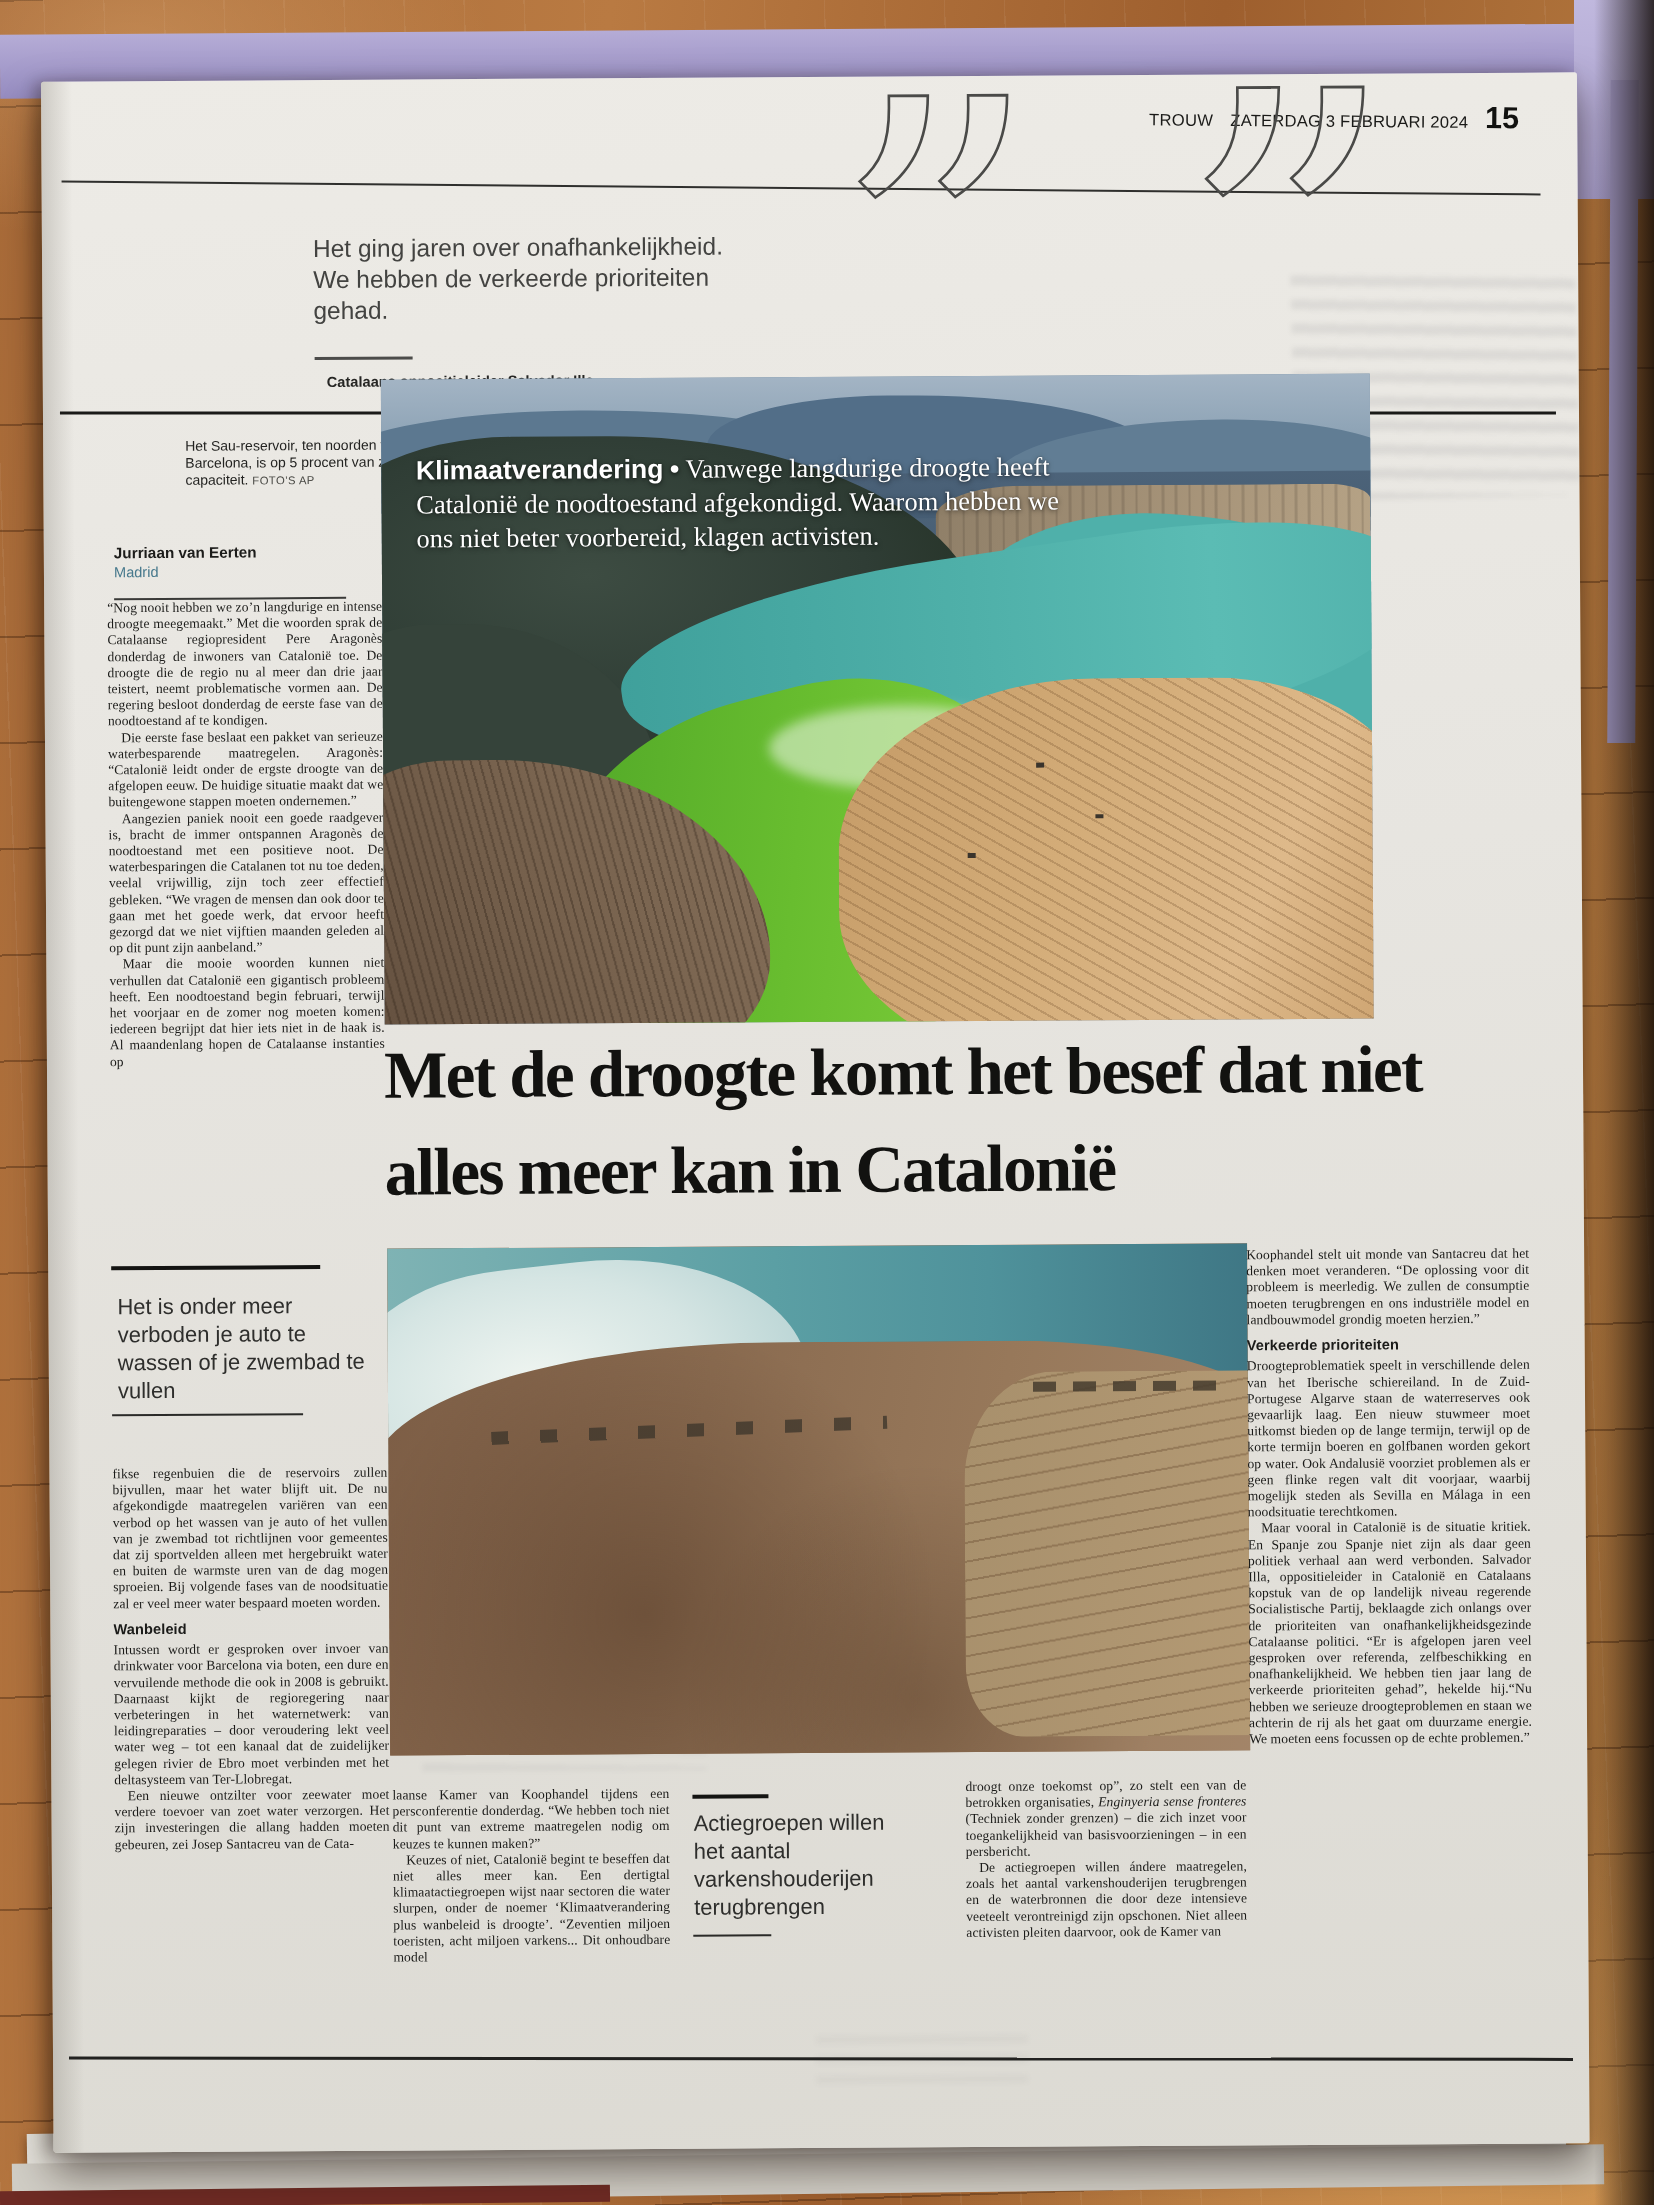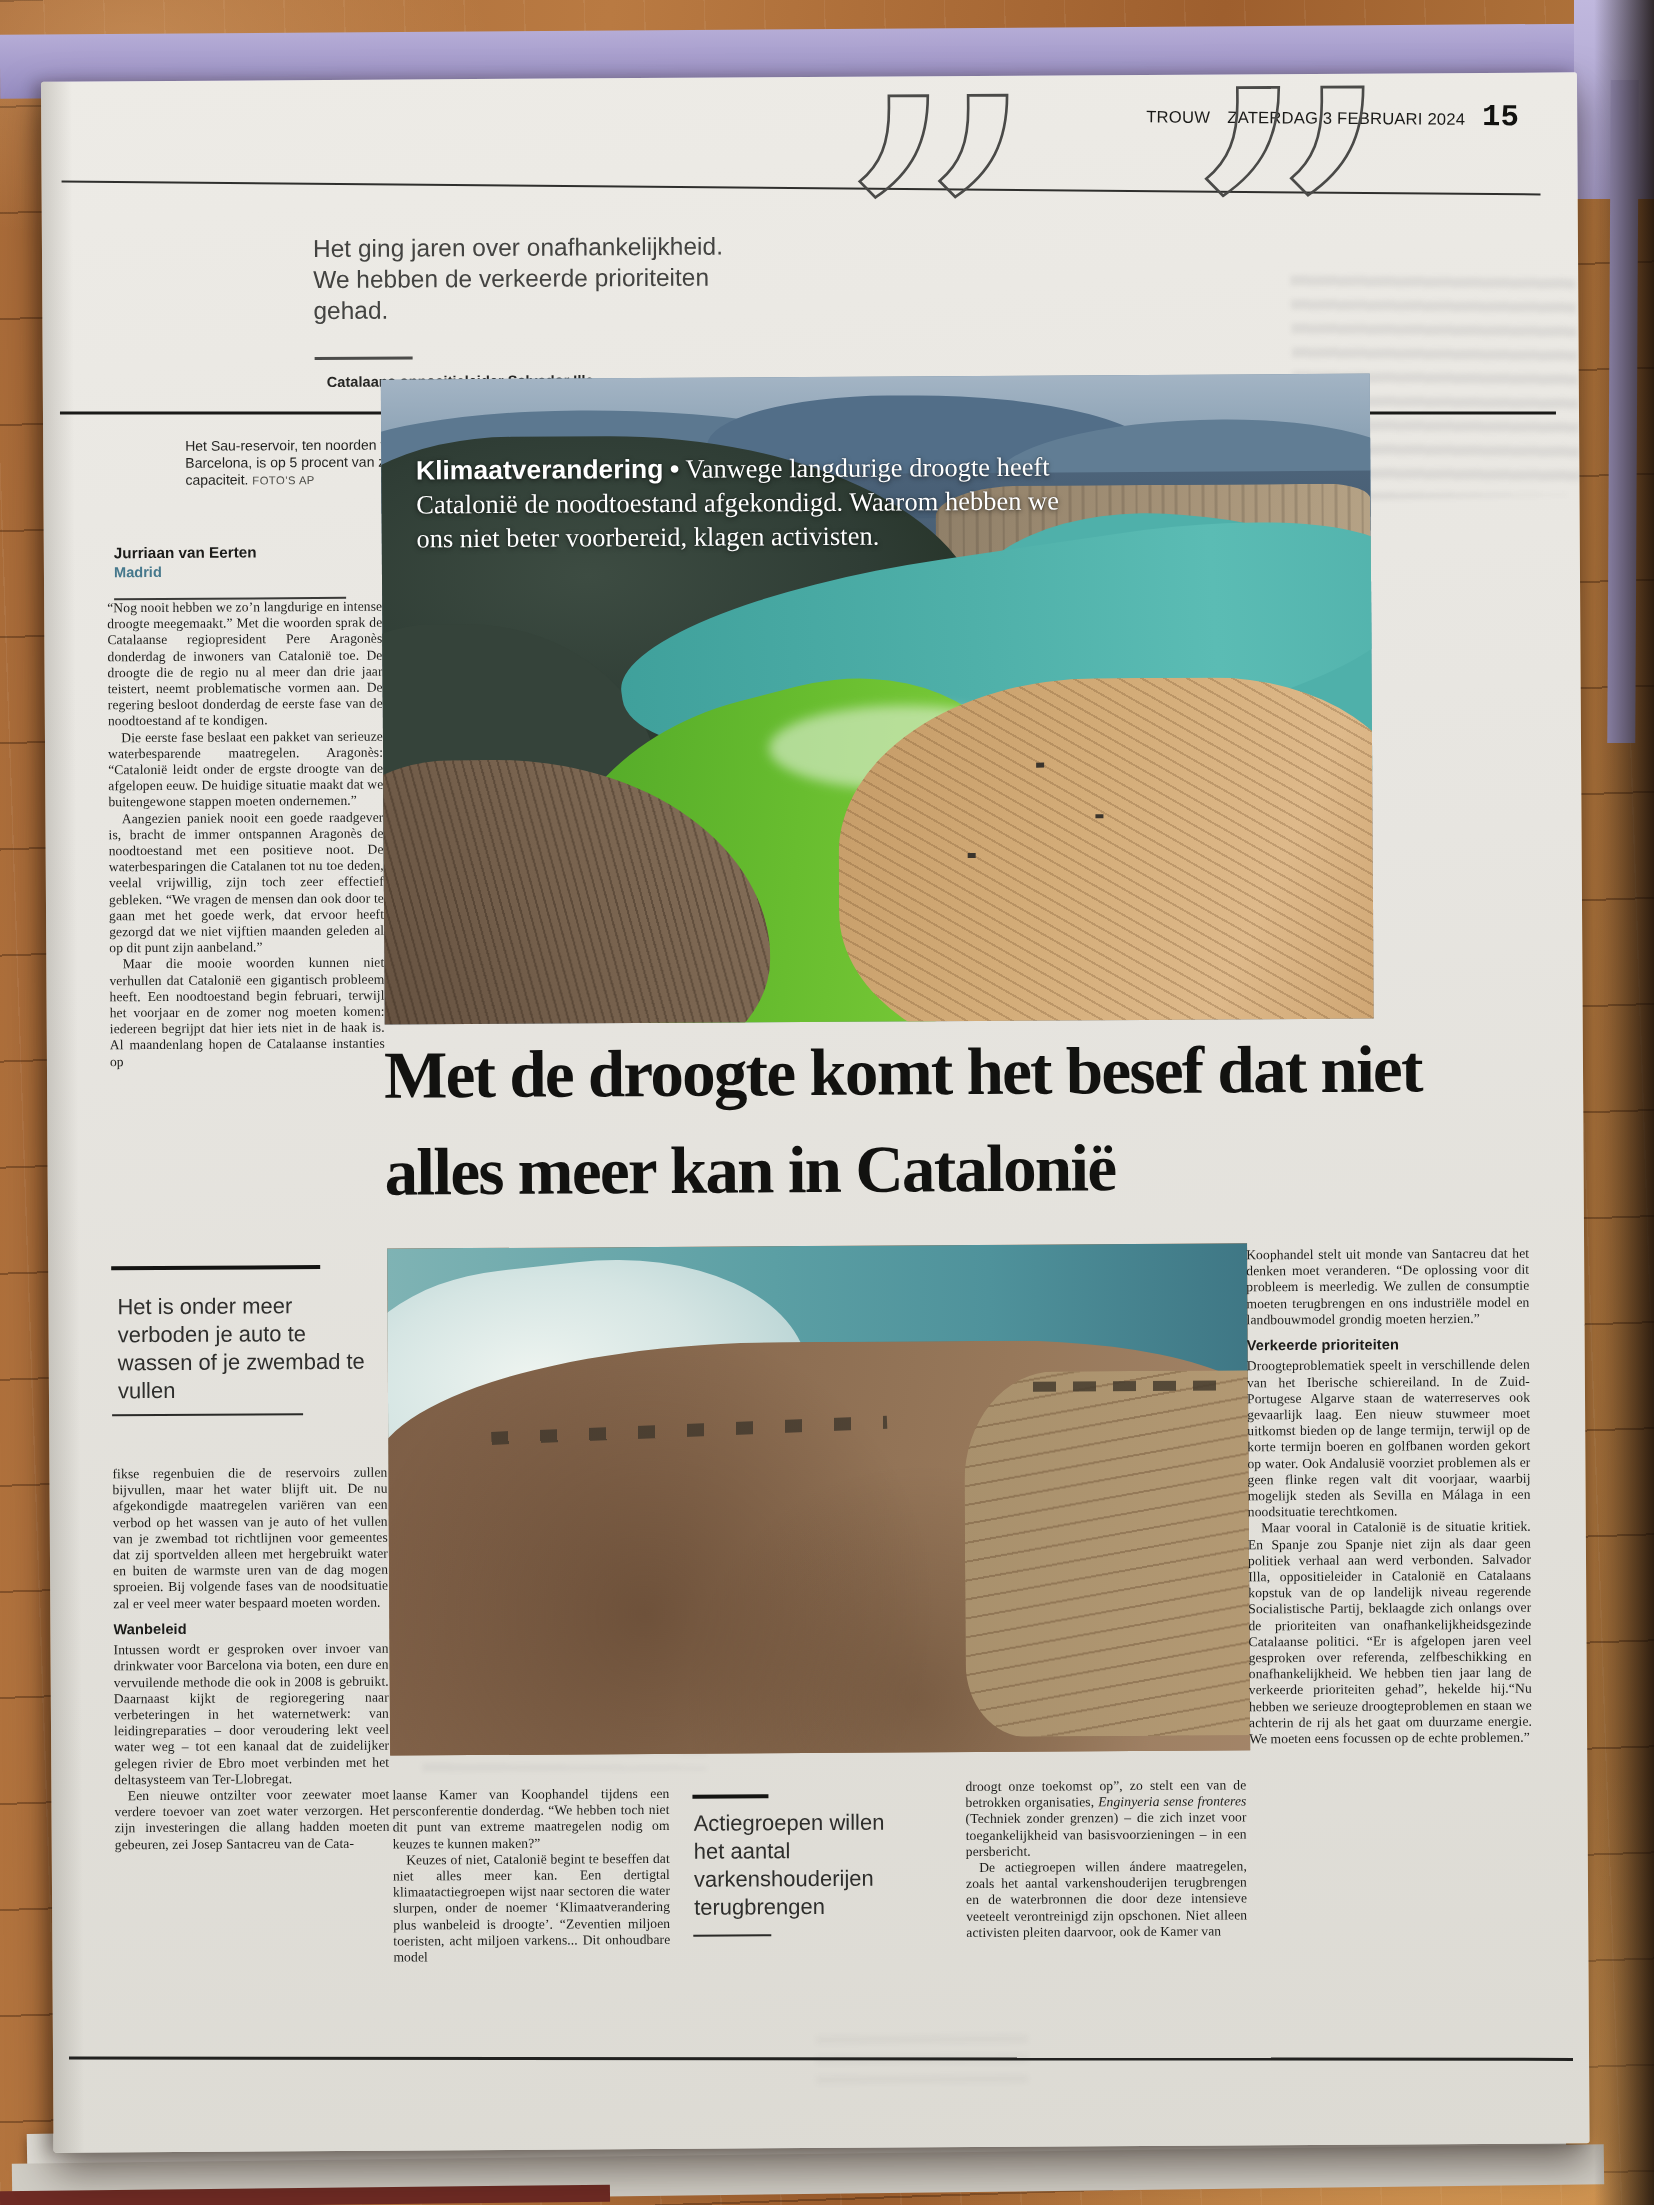--- a/index.html
+++ b/index.html
@@ -22,34 +22,34 @@
   .stack3{left:0;bottom:0;width:610px;height:17px;background:#6e2b24;transform:rotate(-.6deg);}
   
   .page{left:46px;top:77px;width:1536px;height:2071px;transform:rotate(-.35deg);transform-origin:50% 40%;
     background:linear-gradient(175deg,#edebe6 0%,#e7e5e0 40%,#dcdad3 100%);
     box-shadow:0 18.6px 40px rgba(25,12,5,.55),-6.6px 0 13.3px rgba(25,12,5,.25);border-radius:2.7px;color:#1d1d1b;}
   .fold{left:0;top:0;width:30.5px;height:100%;background:linear-gradient(90deg,rgba(120,115,105,.28),transparent);}
   
   .hdr{top:25px;right:58px;display:flex;align-items:baseline;gap:17px;transform:rotate(.8deg);}
   .brand{font-weight:normal;font-size:16.6px;letter-spacing:0.3px;color:#1a1a18;}
   .hdate{font-size:16.6px;color:#1a1a18;letter-spacing:0.2px;}
-  .pagenum{font-weight:bold;font-size:30.5px;color:#121210;font-family:Liberation Mono, monospace;}
+  .pagenum{font-weight:bold;font-size:30.5px;color:#121210;}
   .hdr-rule{top:99px;left:20px;width:1479px;height:2px;background:#2f2f2d;transform:rotate(.85deg);transform-origin:0 0;}
   
   .quote-text{left:271px;top:153px;width:411px;font-size:24.5px;line-height:31px;color:#434341;}
   .quote-rule{left:272px;top:277px;width:98px;height:2.7px;background:#4c4c4a;}
   .quote-attr{left:284px;top:294px;font-weight:bold;font-size:14.6px;color:#262624;}
   .qmarks{left:789px;top:6.6px;width:769px;height:352px;}
   .rule-long{top:330px;left:17px;width:1496px;height:2.7px;background:#1a1a18;transform:rotate(.35deg);transform-origin:0 0;}
   
   .caption{left:142px;top:357px;width:223px;font-size:14px;line-height:17px;color:#232321;}
   .credit{font-size:11.3px;letter-spacing:0.4px;color:#4a4a46;}
   .byline{left:70px;top:463px;}
   .by-author{font-weight:bold;font-size:15.3px;line-height:18px;color:#1c1c1a;}
-  .by-city{font-size:14.6px;line-height:20px;color:#46788c;font-weight:bold;}
+  .by-city{font-size:14.6px;line-height:20px;color:#46788c;}
   .byline-rule{left:70px;top:517px;width:232px;height:2px;background:#3a3a38;}
   
   .bodycol{font-family:"Liberation Serif", serif;font-size:13.6px;line-height:16.2px;text-align:justify;color:#1b1b19;letter-spacing:0.1px;overflow:hidden;}
   .bodycol p{margin:0;text-indent:13.3px;}
   .bodycol p:first-child{text-indent:0;}
   .subhead{font-family:"Liberation Sans", sans-serif;font-weight:bold;font-size:14.6px;line-height:17px;margin:9.3px 0 4px;text-indent:0;}
   .subhead + p{text-indent:0;}
   .c1a{left:63px;top:519px;width:275px;height:637px;}
   .c1b{left:63px;top:1385px;width:275px;height:572px;}
   .c2{left:341px;top:1708px;width:277px;height:252px;}

